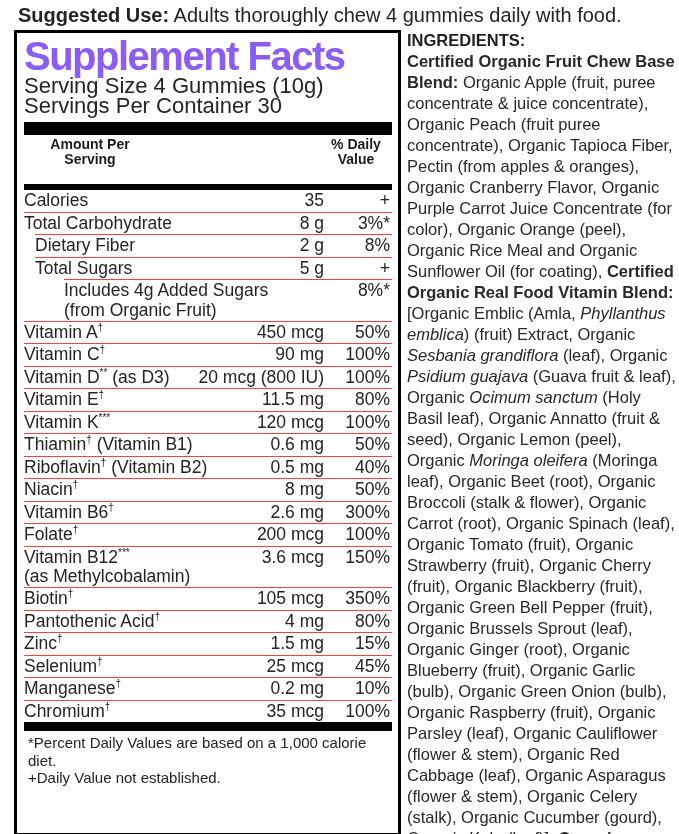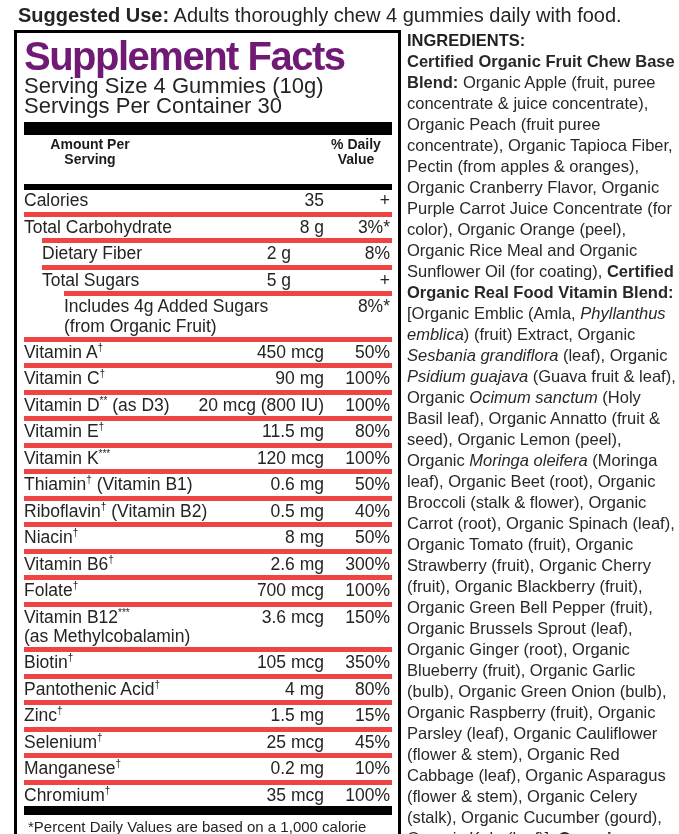--- a/index.html
+++ b/index.html
@@ -18,41 +18,41 @@
 
   
   .facts-panel {
     width:387px; flex:0 0 387px;
     border:3px solid #000;
     background:#fff;
     padding:3px 6px 3px 7px;
   }
   .sf-title {
     font-size:40px; font-weight:bold; letter-spacing:-1.5px;
-    line-height:40px; color:#701a75;
+    line-height:40px; color:#8b5cf6;
   }
   .sf-serving { font-size:22px; line-height:20px; color:#262423; }
   .bar-thick { height:13px; background:#000; margin-top:6px; }
   .bar-mid   { height:6px;  background:#000; }
   .bar-foot  { height:9px;  background:#000; }
   .sf-header { display:flex; justify-content:space-between; padding:2px 0 17px; }
   .sf-header .hc { font-weight:bold; font-size:14px; line-height:15px; text-align:center; }
   .hc.amt { width:132px; }
   .hc.dv  { width:72px; }
 
   .f-row {
     display:grid;
     grid-template-columns:auto 1fr 60px;
     align-items:start;
-    border-top:5px solid #ef4444;
+    border-top:1px solid #ef4444;
     padding:1px 0 1px;
     font-size:17.5px; line-height:19.5px; color:#262423;
   }
   .f-row.first { border-top:none; }
-  .f-row.ind1 { margin-left:18px;gap:33px; }
+  .f-row.ind1 { margin-left:11px; }
   .f-row.ind2 { margin-left:40px;gap:22px; }
   .rn sup { font-size:10px; vertical-align:super; line-height:0; }
   .rn2 { line-height:19px; }
   .ra { text-align:right; padding-right:8px; white-space:nowrap; }
   .rd { text-align:right; padding-right:2px; white-space:nowrap; }
 
   .sf-footnotes { font-size:15px; line-height:17.5px; padding:3px 0 2px 4px; color:#262423; }
 
   
   .ingredients-col {
@@ -192,21 +192,21 @@
           <div class="rn">
             <div>Vitamin B6<sup>†</sup></div>
           </div>
           <div class="ra">2.6 mg</div>
           <div class="rd">300%</div>
         </div>
         <div class="f-row ind0">
           <div class="rn">
             <div>Folate<sup>†</sup></div>
           </div>
-          <div class="ra">700 mcg</div>
+          <div class="ra">200 mcg</div>
           <div class="rd">100%</div>
         </div>
         <div class="f-row ind0">
           <div class="rn">
             <div>Vitamin B12<sup>***</sup></div>
             <div class="rn2">(as Methylcobalamin)</div>
           </div>
           <div class="ra">3.6 mcg</div>
           <div class="rd">150%</div>
         </div>

